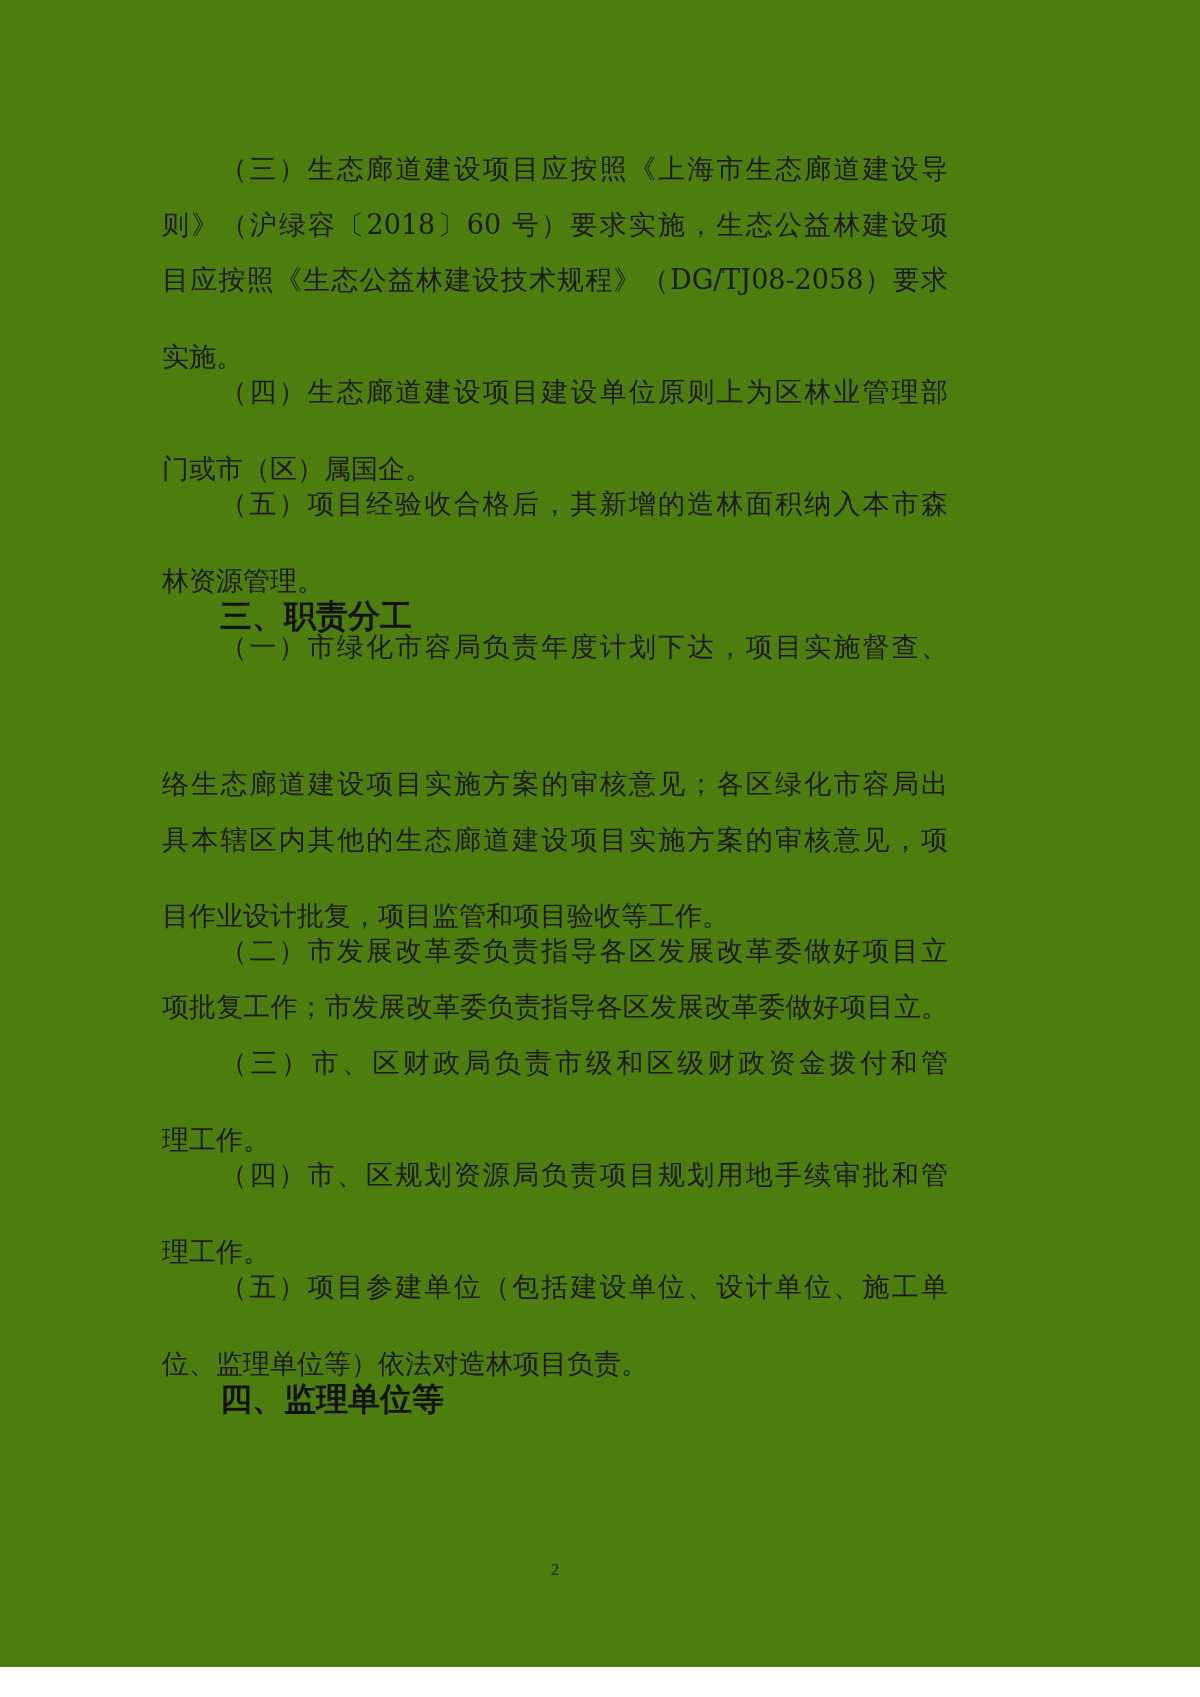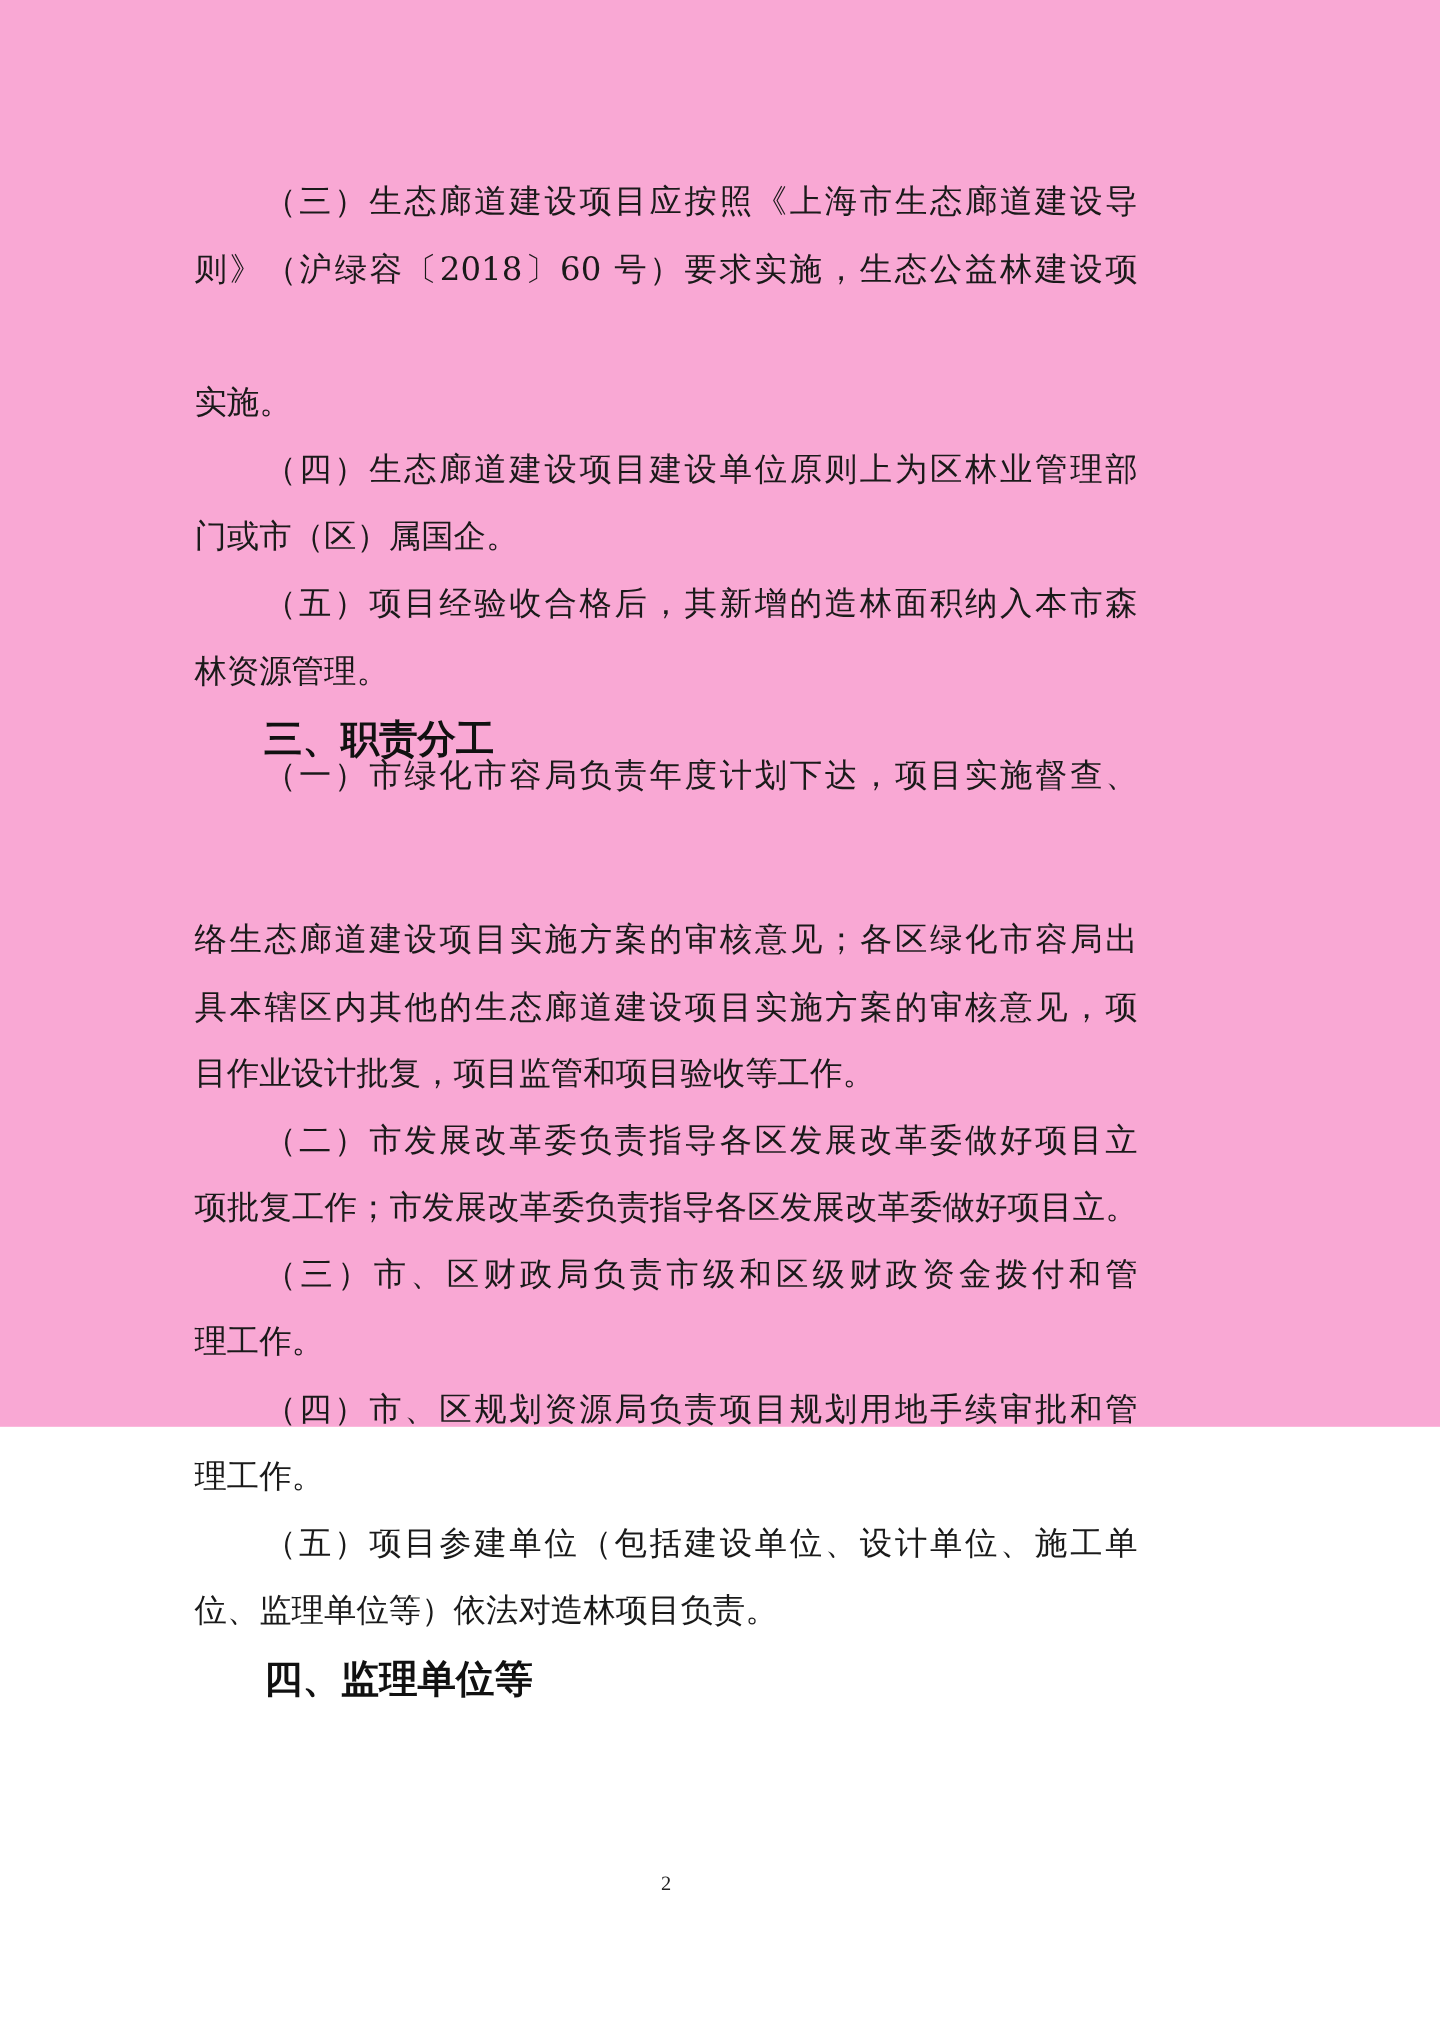--- a/index.html
+++ b/index.html
@@ -1,31 +1,31 @@
 <!DOCTYPE html>
 <html><head>
   <meta charset="utf-8">
   <style>
     html, body { margin: 0; padding: 0; background: #ffffff; }
     body { width: 1200px; height: 1697px; position: relative; overflow: hidden; }
-    .page { position: absolute; left: 0; top: 0; width: 1200px; height: 1189px; background: #f9a8d4; }
+    .page { position: absolute; left: 0; top: 0; width: 1200px; height: 1667px; background: #4d7c0f; }
     .line {
       position: absolute;
       left: 162px;
       width: 786px;
       font-family: "DejaVu Serif", "Liberation Serif", serif;
       font-size: 27px;
       color: #1a1a1a;
       white-space: nowrap;
       text-align: justify;
       text-align-last: justify;
       line-height: 34px;
       letter-spacing: 0;
     }
-    .line.last { text-align-last: left; }
+    .line.last { text-align-last: left; margin-top: 21px; }
     .line.indent { left: 220px; width: 728px; }
     .heading {
       position: absolute;
       left: 220px;
       font-family: "DejaVu Sans", "Liberation Sans", sans-serif;
       font-weight: bold;
       font-size: 32px;
       color: #111;
       line-height: 34px;
       white-space: nowrap;
@@ -40,20 +40,21 @@
       color: #222;
     }
   </style>
 </head>
 <body>
 
 <div class="page">
 
   <div class="line indent" style="top:152px">（三）生态廊道建设项目应按照《上海市生态廊道建设导</div>
   <div class="line" style="top:208px">则》（沪绿容〔2018〕60 号）要求实施，生态公益林建设项</div>
+  <div class="line" style="top:263px">目应按照《生态公益林建设技术规程》（DG/TJ08-2058）要求</div>
   <div class="line last" style="top:319px">实施。</div>
 
   <div class="line indent" style="top:375px">（四）生态廊道建设项目建设单位原则上为区林业管理部</div>
   <div class="line last" style="top:431px">门或市（区）属国企。</div>
 
   <div class="line indent" style="top:487px">（五）项目经验收合格后，其新增的造林面积纳入本市森</div>
   <div class="line last" style="top:543px">林资源管理。</div>
 
   <div class="heading" style="top:599px">三、职责分工</div>
 

